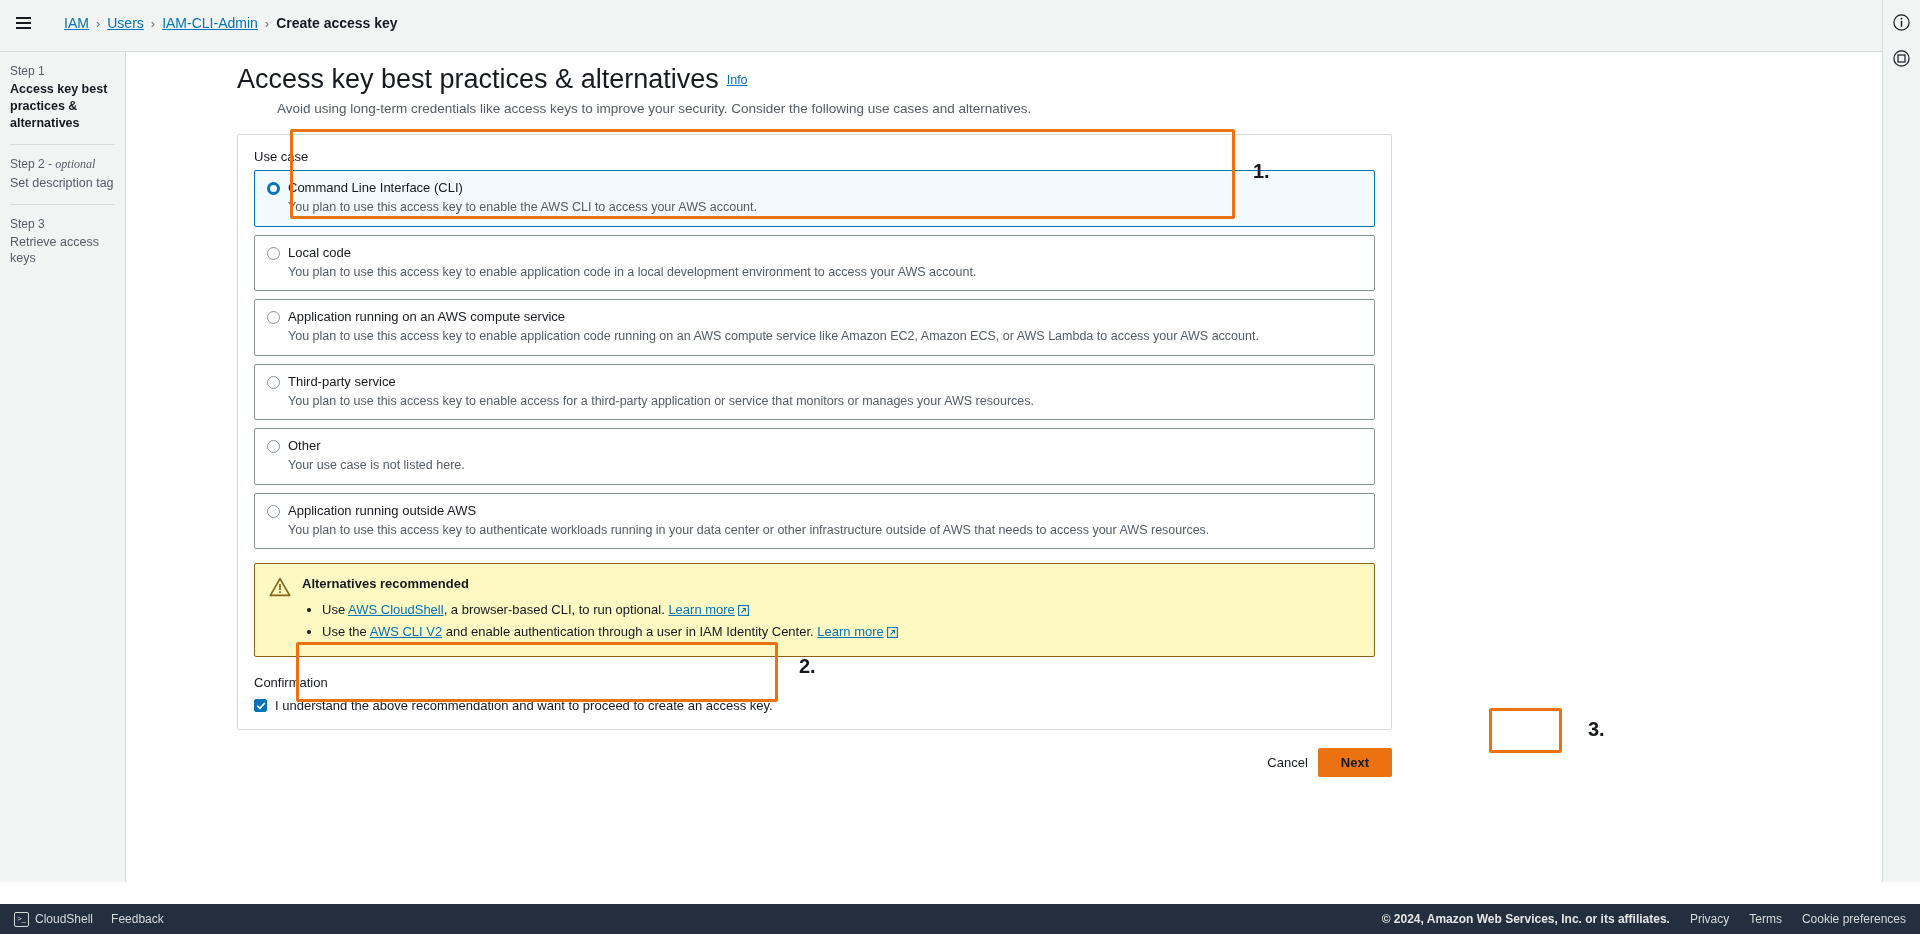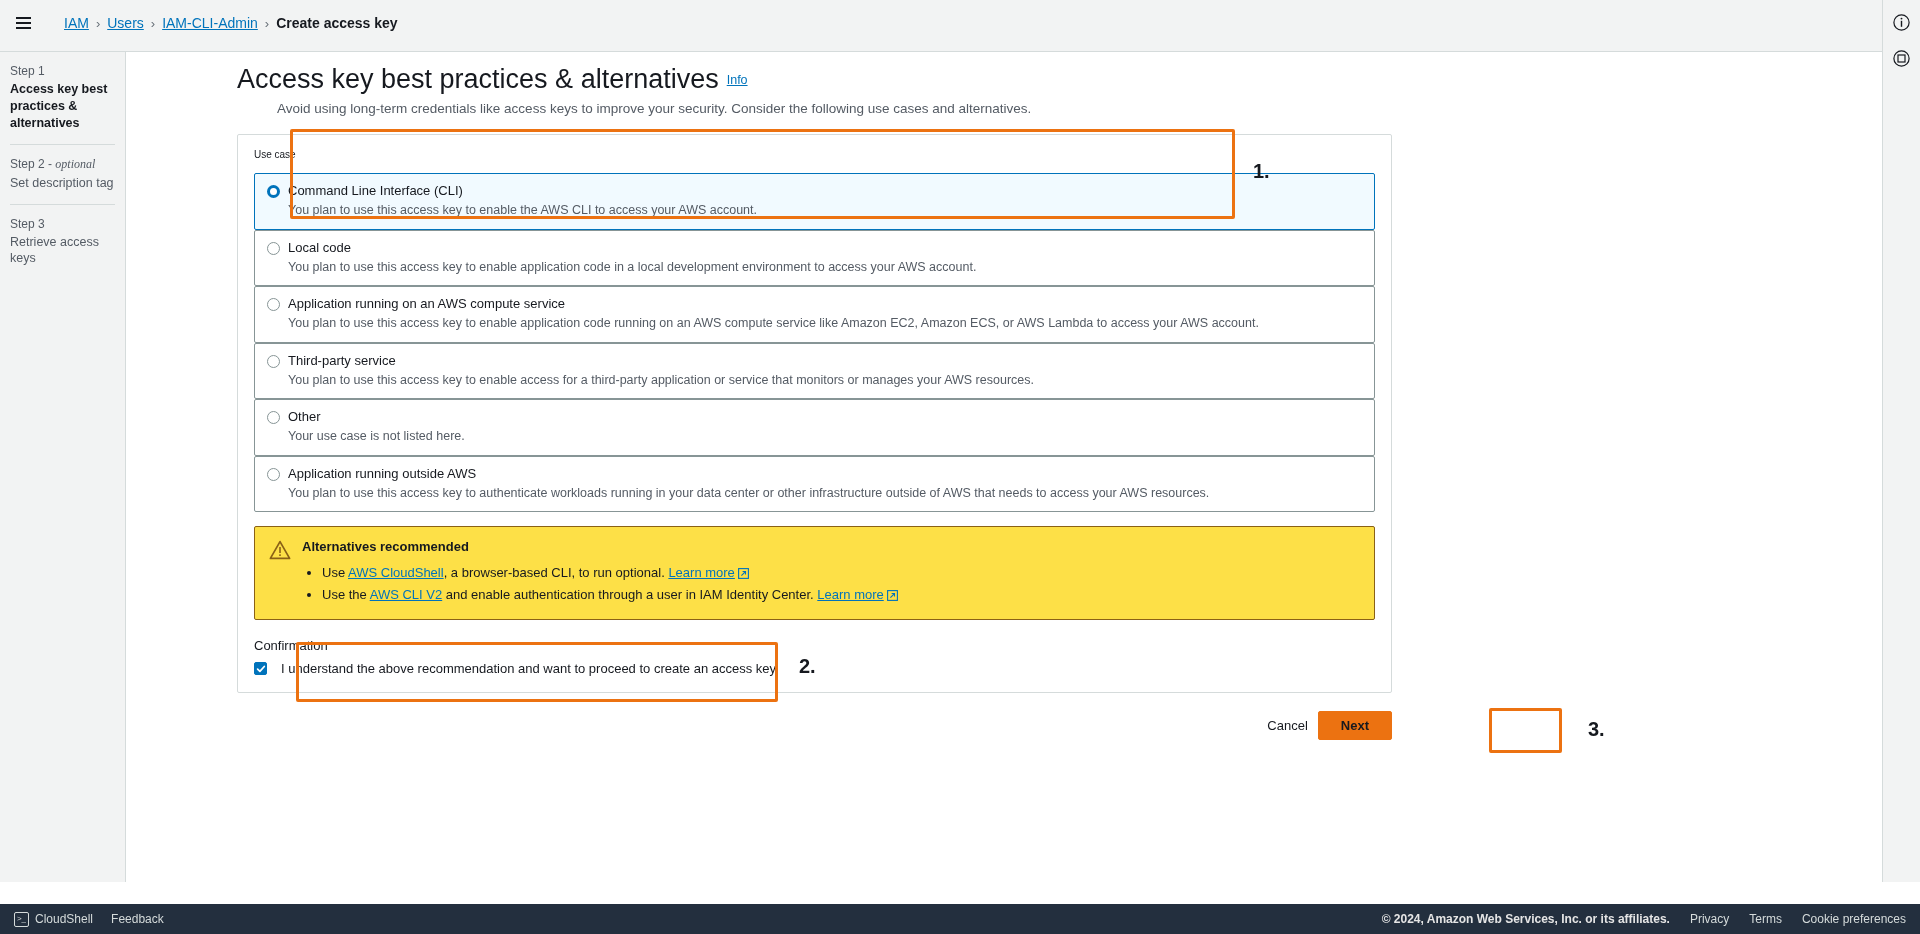--- a/index.html
+++ b/index.html
@@ -68,23 +68,23 @@
     font-size: 12.5px; color: #0073bb; text-decoration: underline;
     margin-left: 8px; cursor: pointer; vertical-align: 4px;
   }
   .page-sub { font-size: 13.5px; color: #545b64; margin-top: 6px; margin-left: 40px; }
 
   .form-card {
     margin: 18px 0 0 110px; width: 1155px;
     background: #fff; border: 1px solid #d5dbdb; border-radius: 2px;
     padding: 14px 16px 16px 16px; position: relative;
   }
-  .field-label { font-size: 10px; color: #16191f; margin-bottom: 13px; }
-
-  .radio-list { display: flex; flex-direction: column; gap: 0; }
+  .field-label { font-size: 13px; color: #16191f; margin-bottom: 6px; }
+
+  .radio-list { display: flex; flex-direction: column; gap: 8px; }
   .radio-item {
     border: 1px solid #879596; border-radius: 2px;
     padding: 9px 12px 10px 12px; background: #fff; cursor: pointer;
     position: relative;
   }
   .radio-item.selected { border-color: #0073bb; background: #f1faff; }
   .radio-row { display: flex; align-items: flex-start; gap: 8px; }
   .radio-dot {
     width: 13px; height: 13px; border-radius: 50%;
     border: 1px solid #879596; background: #fff;
@@ -93,37 +93,37 @@
   .radio-item.selected .radio-dot {
     border: 3.5px solid #0073bb; background: #fff;
   }
   .radio-label { font-size: 13px; color: #16191f; line-height: 1.25; }
   .radio-desc {
     font-size: 12.5px; color: #545b64; margin: 3px 0 0 21px; line-height: 1.3;
   }
 
   
   .alert {
-    margin-top: 14px; background: #fde047;
+    margin-top: 14px; background: #fef9c3;
     border: 1px solid #8a6116; border-radius: 2px;
     padding: 12px 14px; display: flex; gap: 11px;
   }
   .alert-icon { flex: 0 0 22px; margin-top: 1px; }
   .alert-title { font-size: 13px; font-weight: bold; color: #16191f; }
   .alert-list { margin: 9px 0 0 20px; }
   .alert-list li {
     font-size: 13px; color: #16191f; line-height: 1.55; list-style: disc;
   }
   .a-link { color: #0073bb; text-decoration: underline; cursor: pointer; }
   .ext-icon { display: inline-block; margin-left: 3px; vertical-align: -2px; }
 
   
   .confirm-block { margin-top: 18px; }
   .confirm-label { font-size: 13px; color: #16191f; margin-bottom: 8px; }
-  .confirm-row { display: flex; align-items: center; gap: 14px; cursor: pointer; }
+  .confirm-row { display: flex; align-items: center; gap: 8px; cursor: pointer; }
   .checkbox {
     width: 13px; height: 13px; border-radius: 2px;
     background: #0073bb; border: 1px solid #0073bb;
     display: flex; align-items: center; justify-content: center;
     flex: 0 0 13px;
   }
   .confirm-text { font-size: 13px; color: #16191f; }
 
   
   .actions {

